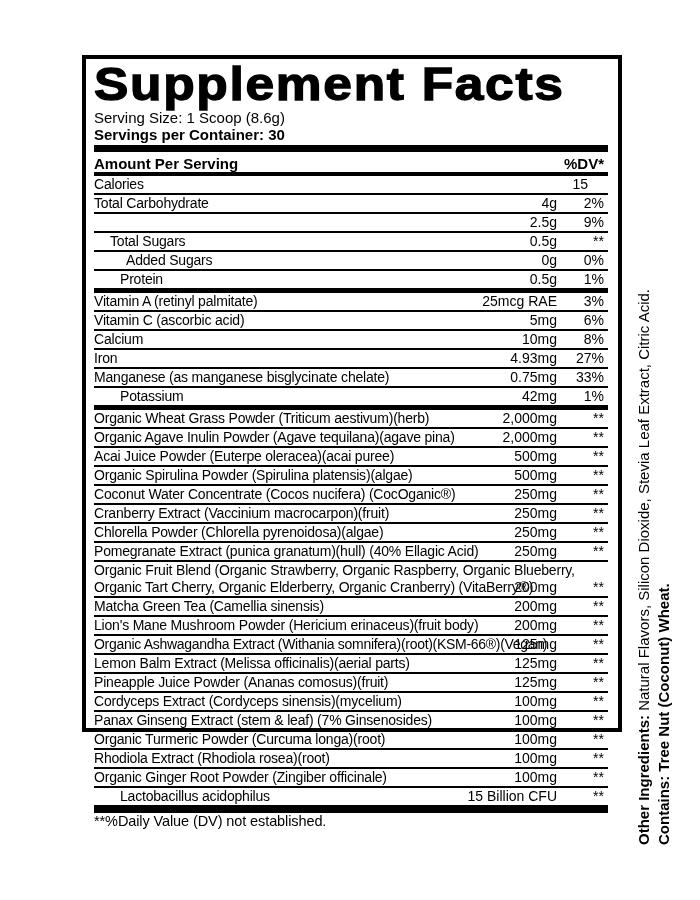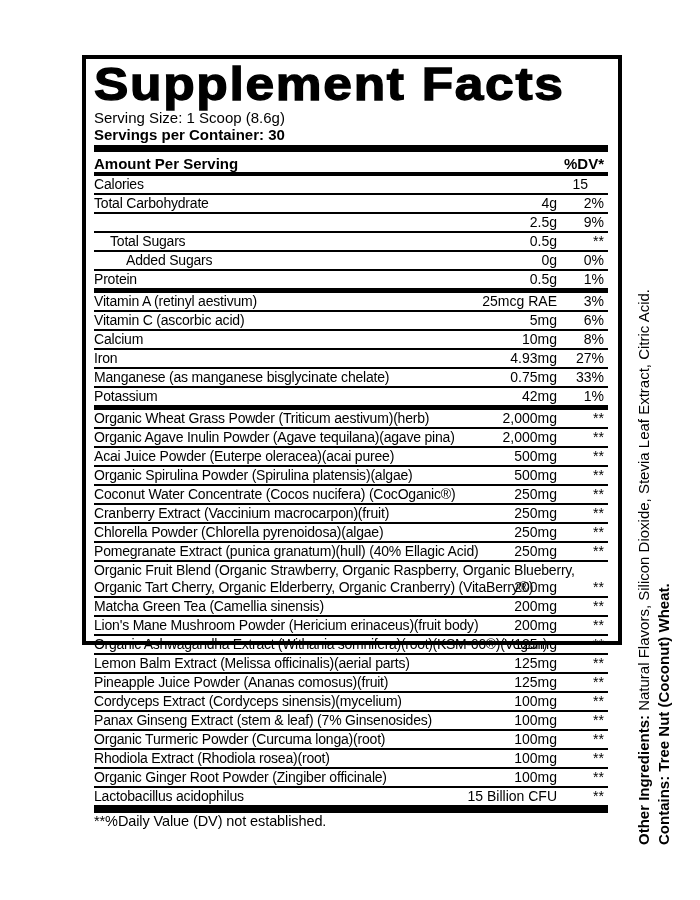--- a/index.html
+++ b/index.html
@@ -1,21 +1,21 @@
 <!DOCTYPE html>
 <html><head>
 <meta charset="utf-8">
 <style>
   html,body{margin:0;padding:0;}
   body{
     width:700px;height:900px;background:#ffffff;color:#000;
     font-family:"Liberation Sans", sans-serif;position:relative;overflow:hidden;
   }
   .panel{
-    position:absolute;left:82px;top:55px;width:540px;height:590px;
+    position:absolute;left:82px;top:55px;width:540px;height:677px;
     border:4px solid #000;box-sizing:border-box;background:#fff;
     padding:2px 10px 0 8px;
   }
   .title{
     font-size:46px;font-weight:bold;line-height:44px;letter-spacing:1.5px;
     transform:scaleX(1.12);transform-origin:left center;white-space:nowrap;
     -webkit-text-stroke:1.3px #000;margin-top:1px;margin-bottom:3px;
   }
   .serving{font-size:15px;line-height:17px;}
   .serving.bold{font-weight:bold;}
@@ -26,21 +26,21 @@
   .bar8{height:8px;}
   .hdr-row{
     display:flex;justify-content:space-between;align-items:flex-end;
     height:20px;font-size:15px;font-weight:bold;
   }
   .hdr-right{padding-right:4px;}
   .row{
     position:relative;border-bottom:2px solid #000;min-height:17px;
     font-size:14px;line-height:17px;
   }
-  .row.nb{border-bottom:none;}
+  .row.nb{border-bottom:none;margin-left:26px;}
   .row .name{
     display:block;margin-right:94px;white-space:pre-line;letter-spacing:-0.2px;
   }
   .row.tight .name{margin-right:40px;letter-spacing:-0.3px;}
   .row.multi .name{margin-right:0;}
   .row.ind1 .name{padding-left:16px;}
   .row.ind2 .name{padding-left:32px;}
   .row .amount{position:absolute;right:51px;bottom:0;white-space:nowrap;}
   .row.cal .amount{right:20px;}
   .row .dv{
@@ -94,21 +94,21 @@
         <span class="amount">0g</span>
         <span class="dv">0%</span>
       </div>
       <div class="row nb">
         <span class="name">Protein</span>
         <span class="amount">0.5g</span>
         <span class="dv">1%</span>
       </div>
       <div class="bar bar5"></div>
       <div class="row">
-        <span class="name">Vitamin A (retinyl aestivum)</span>
+        <span class="name">Vitamin A (retinyl palmitate)</span>
         <span class="amount">25mcg RAE</span>
         <span class="dv">3%</span>
       </div>
       <div class="row">
         <span class="name">Vitamin C (ascorbic acid)</span>
         <span class="amount">5mg</span>
         <span class="dv">6%</span>
       </div>
       <div class="row">
         <span class="name">Calcium</span>

